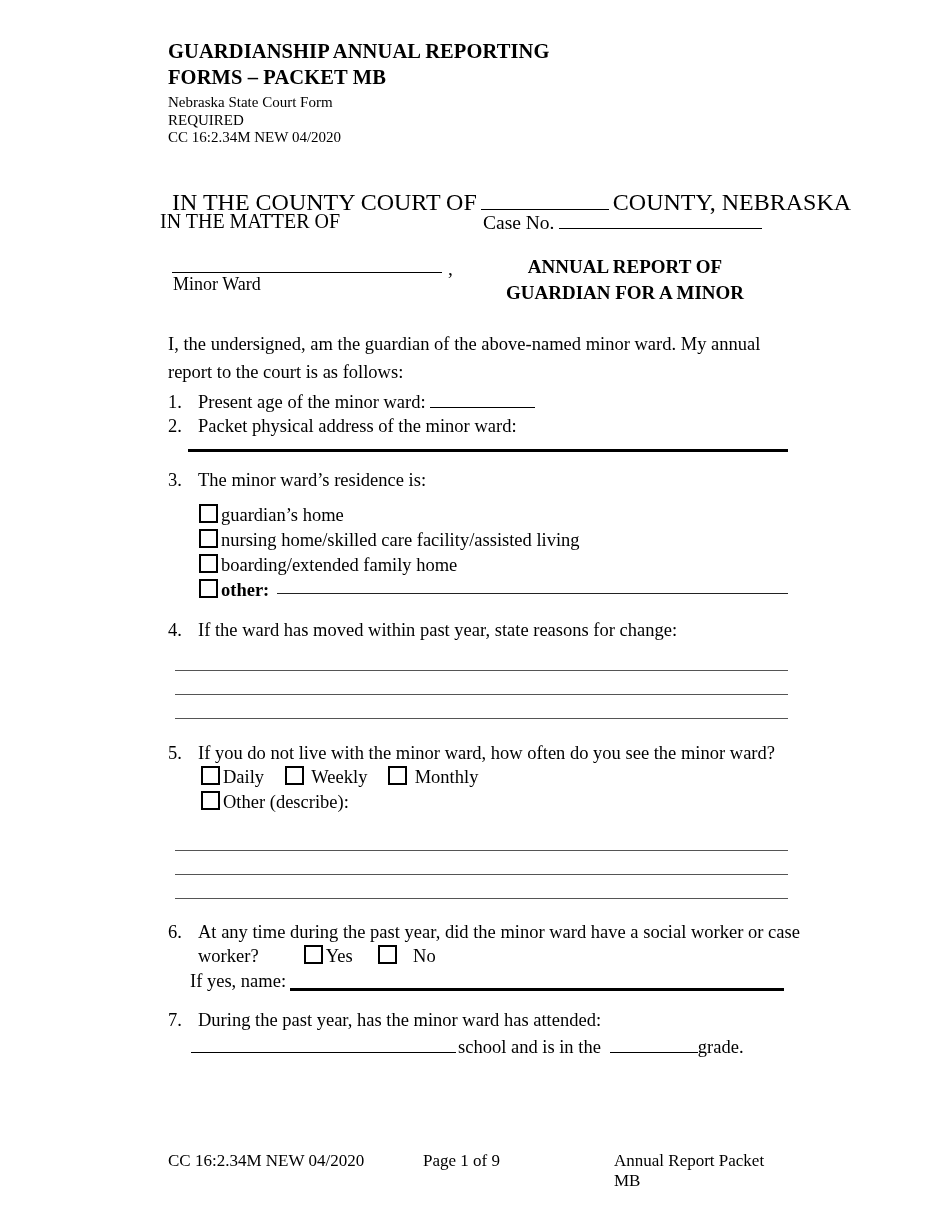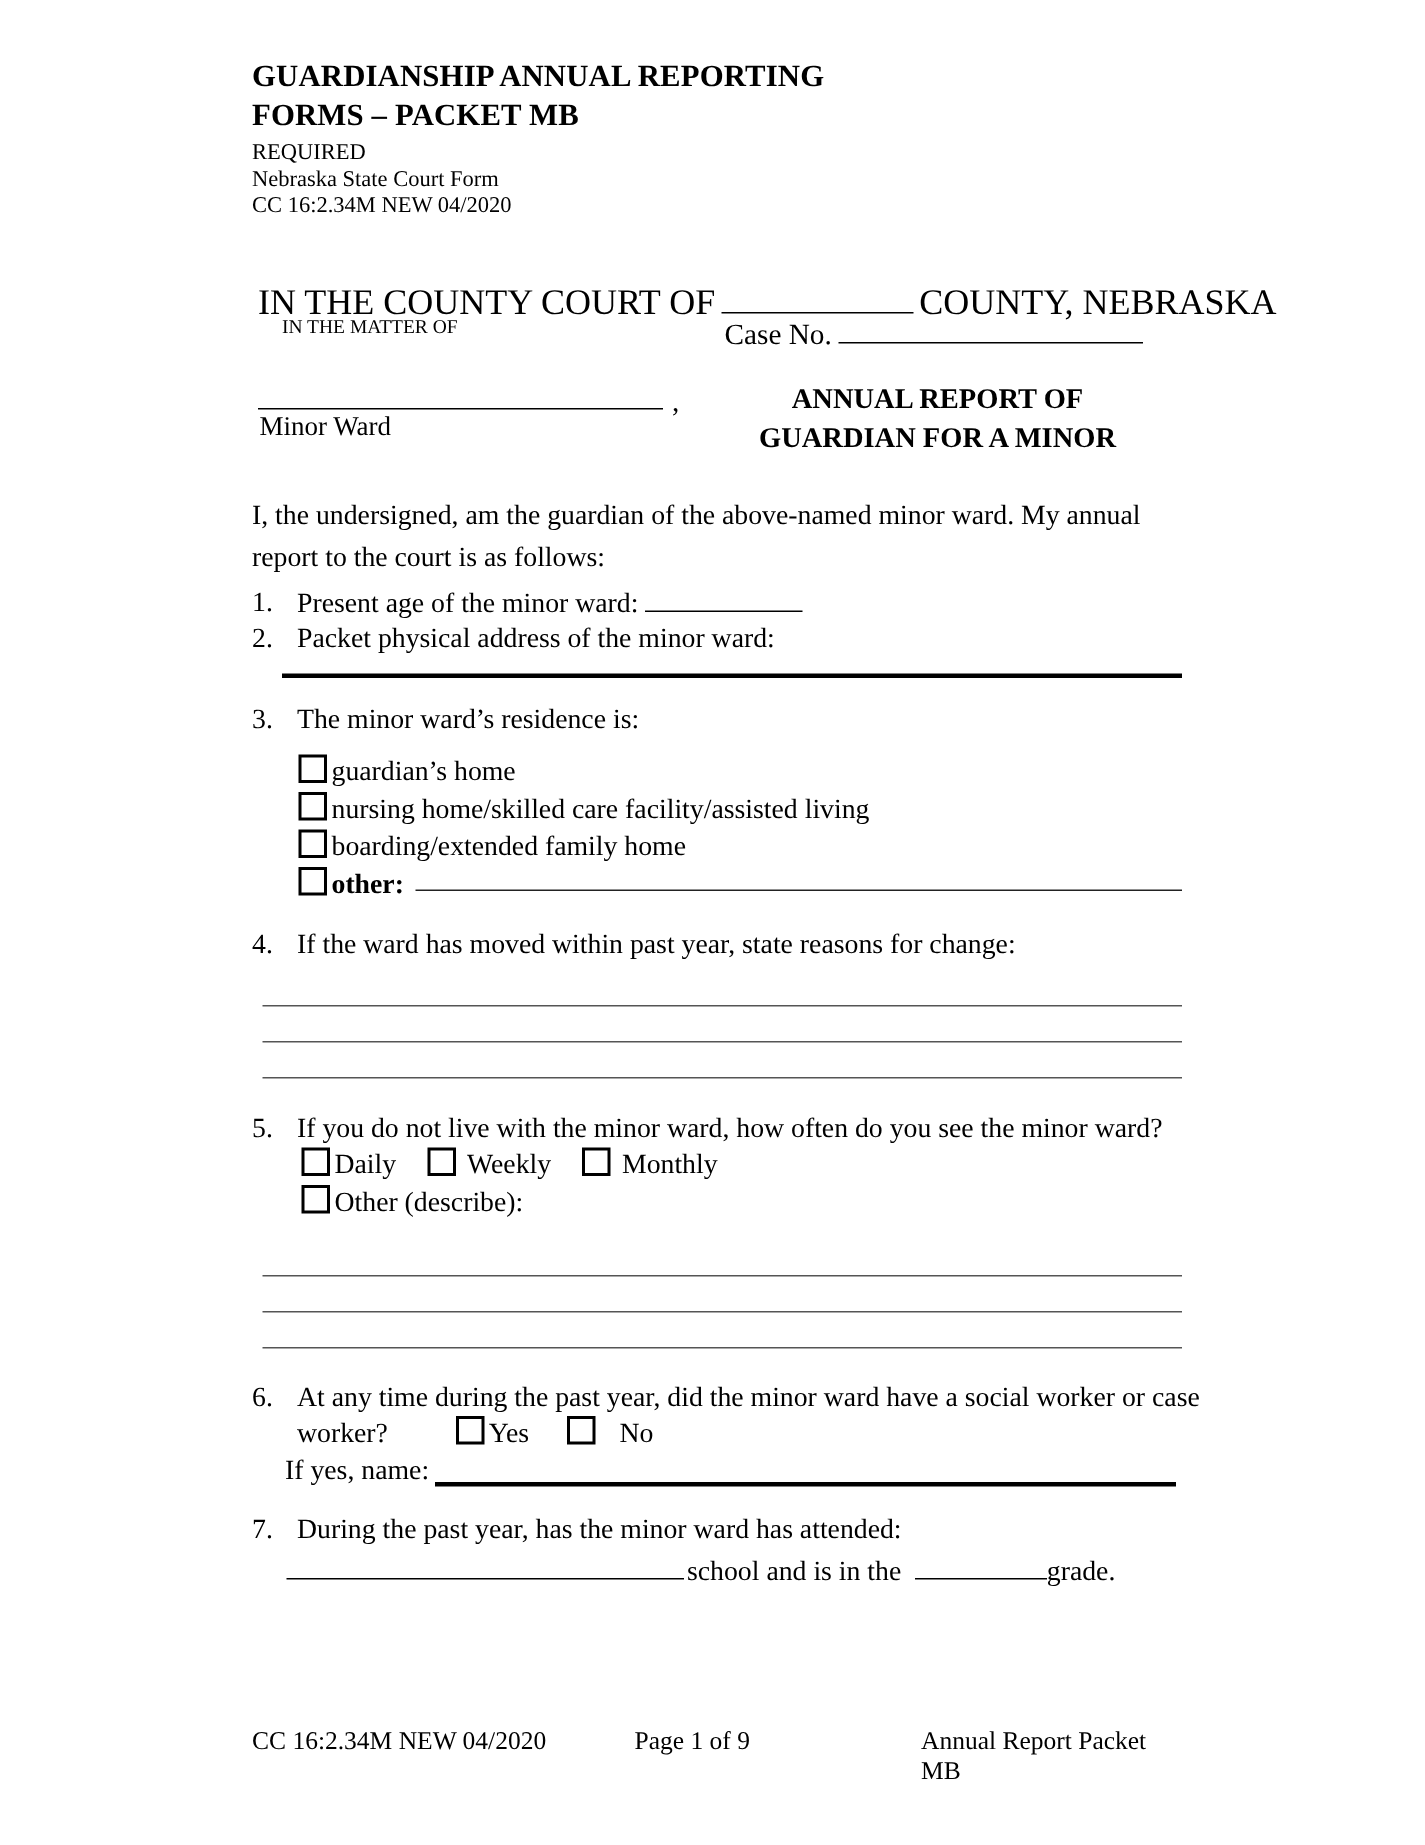--- a/index.html
+++ b/index.html
@@ -59,23 +59,23 @@
     display: inline-block;
     border-bottom: 1.5px solid #000;
     vertical-align: baseline;
     height: 17px;
     margin: 0 4px;
   }
   .blank-county { width: 128px; }
 
   .matter-line {
     position: absolute;
-    left: 188px;
+    left: 160px;
     top: 210px;
-    font-size: 13px;
+    font-size: 20px;
     white-space: nowrap;
   }
   .case-no {
     position: absolute;
     left: 483px;
     top: 211px;
     font-size: 19.5px;
     white-space: nowrap;
   }
   .blank-case { width: 203px; }
@@ -187,22 +187,22 @@
 </style>
 </head>
 <body>
 
 <div class="page">
 
   <div class="title-block">
     <div class="doc-title">GUARDIANSHIP ANNUAL REPORTING</div>
     <div class="doc-title">FORMS – PACKET MB</div>
     <div class="sub-wrap">
+      <div class="subline">Nebraska State Court Form</div>
       <div class="subline">REQUIRED</div>
-      <div class="subline">Nebraska State Court Form</div>
       <div class="subline">CC 16:2.34M NEW 04/2020</div>
     </div>
   </div>
 
   <div class="court-line">
     <span>IN THE</span><span class="gap-lead"></span><span>COUNTY COURT OF</span><span class="blank-inline blank-county"></span><span>COUNTY, NEBRASKA</span>
   </div>
 
   <div class="matter-line">
     <span>IN THE MATTER OF</span>

